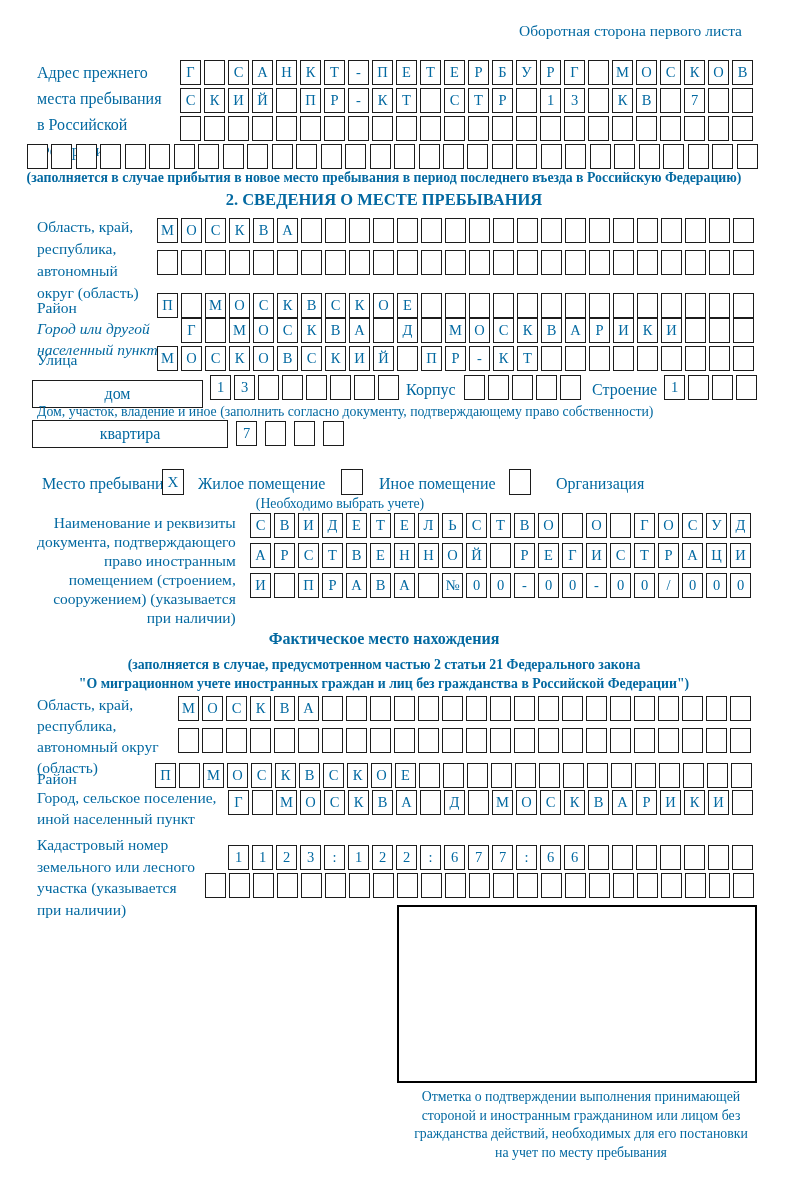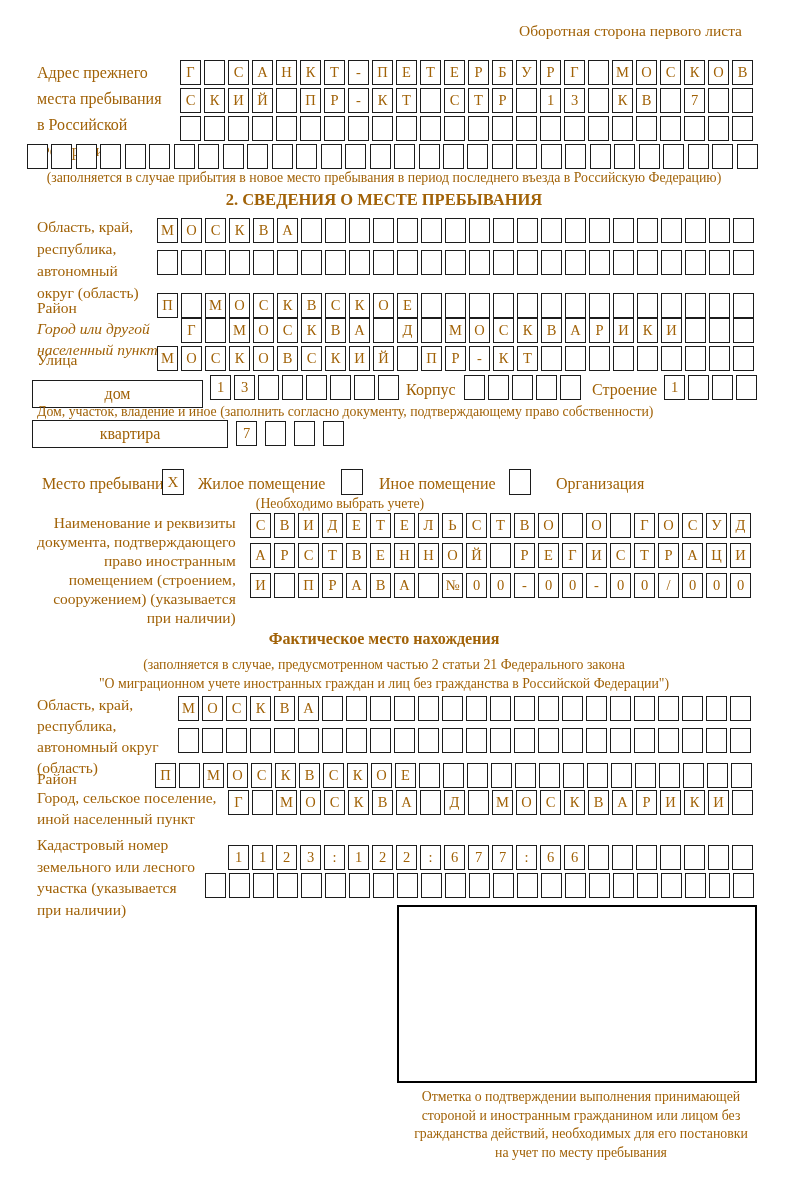--- a/index.html
+++ b/index.html
@@ -1,18 +1,18 @@
 <!DOCTYPE html>
 <html><head>
 <meta charset="utf-8">
 <style>
   html,body{margin:0;padding:0;background:#fff;}
   #page{
     position:relative;width:800px;height:1180px;background:#fff;
-    font-family:"Liberation Serif","DejaVu Serif",serif;color:#a16207;overflow:hidden;
+    font-family:"Liberation Serif","DejaVu Serif",serif;color:#0369a1;overflow:hidden;
   }
   .abs{position:absolute;}
   .lbl{font-size:15.5px;line-height:21px;white-space:nowrap;}
   .cap{font-size:13.8px;white-space:nowrap;}
   .ttl{font-size:16.5px;font-weight:bold;white-space:nowrap;}
   .crow{position:absolute;display:flex;gap:3px;}
   .crow.spread{justify-content:space-between;gap:0;}
   .cell{
     flex:0 0 auto;width:21px;height:25px;box-sizing:border-box;
     border:1.5px solid #1c1c1c;background:#fff;
@@ -20,21 +20,21 @@
     font-size:14.5px;line-height:1;
   }
   .bigfield{
     position:absolute;box-sizing:border-box;border:1.5px solid #1c1c1c;height:28px;
     display:flex;align-items:center;justify-content:center;font-size:16px;background:#fff;
   }
   .chk{
     position:absolute;width:22px;height:26px;box-sizing:border-box;border:1.5px solid #1c1c1c;
     display:flex;align-items:center;justify-content:center;font-size:15px;background:#fff;
   }
-  .center{left:0;width:768px;text-align:center;}
+  .center{left:0;width:768px;text-align:center;font-weight:bold;}
   .stamp{position:absolute;box-sizing:border-box;border:2px solid #000;background:#fff;}
   .capline{font-size:13.8px;line-height:18.5px;text-align:center;}
 </style>
 </head>
 <body>
 
 <div id="page">
 
   <div class="abs" style="top:22px;right:58px;font-size:15.5px;">Оборотная сторона первого листа</div>
 

